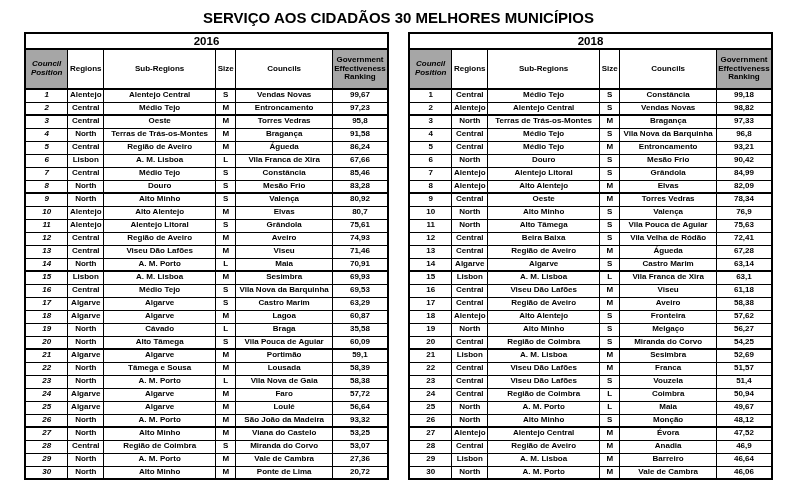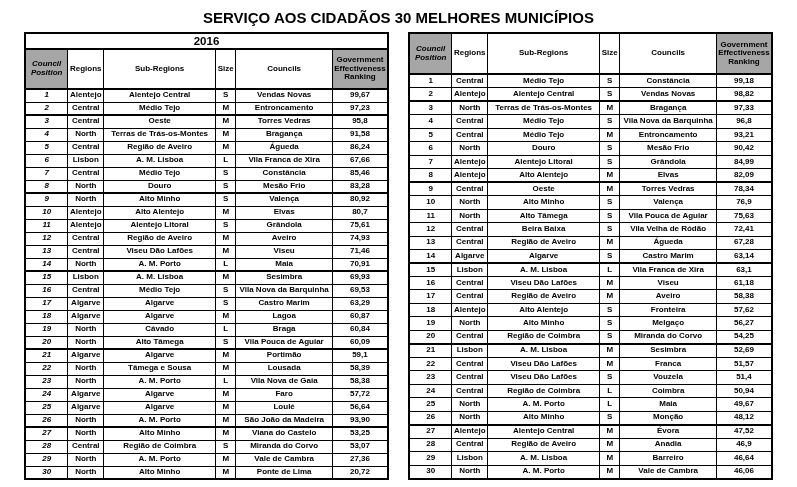--- a/index.html
+++ b/index.html
@@ -202,21 +202,21 @@
           <td class="">M</td>
           <td class="">Lagoa</td>
           <td class="">60,87</td>
         </tr>
         <tr class="data-row">
           <td class="pos">19</td>
           <td class="">North</td>
           <td class="">Cávado</td>
           <td class="">L</td>
           <td class="">Braga</td>
-          <td class="">60,84</td>
+          <td class="">35,58</td>
         </tr>
         <tr class="data-row thick">
           <td class="pos">20</td>
           <td class="">North</td>
           <td class="">Alto Tâmega</td>
           <td class="">S</td>
           <td class="">Vila Pouca de Aguiar</td>
           <td class="">60,09</td>
         </tr>
         <tr class="data-row">
@@ -258,21 +258,21 @@
           <td class="">M</td>
           <td class="">Loulé</td>
           <td class="">56,64</td>
         </tr>
         <tr class="data-row thick">
           <td class="pos">26</td>
           <td class="">North</td>
           <td class="">A. M. Porto</td>
           <td class="">M</td>
           <td class="">São João da Madeira</td>
-          <td class="">93,90</td>
+          <td class="">93,32</td>
         </tr>
         <tr class="data-row">
           <td class="pos">27</td>
           <td class="">North</td>
           <td class="">Alto Minho</td>
           <td class="">M</td>
           <td class="">Viana do Castelo</td>
           <td class="">53,25</td>
         </tr>
         <tr class="data-row">
@@ -304,20 +304,23 @@
   <table class="y2018">
       <colgroup>
         <col style="width:11.8%">
         <col style="width:9.9%">
         <col style="width:30.8%">
         <col style="width:5.6%">
         <col style="width:26.6%">
         <col style="width:15.3%">
       </colgroup>
       <tbody>
+        <tr class="year-row">
+          <th colspan="6">2018</th>
+        </tr>
         <tr class="head-row">
           <th class="gray italic">Council Position</th>
           <th class="underline"><span>Regions</span></th>
           <th class="underline"><span>Sub-Regions</span></th>
           <th class="">Size</th>
           <th class="">Councils</th>
           <th class="gray">Government Effectiveness Ranking</th>
         </tr>
         <tr class="data-row">
           <td class="pos">1</td>

